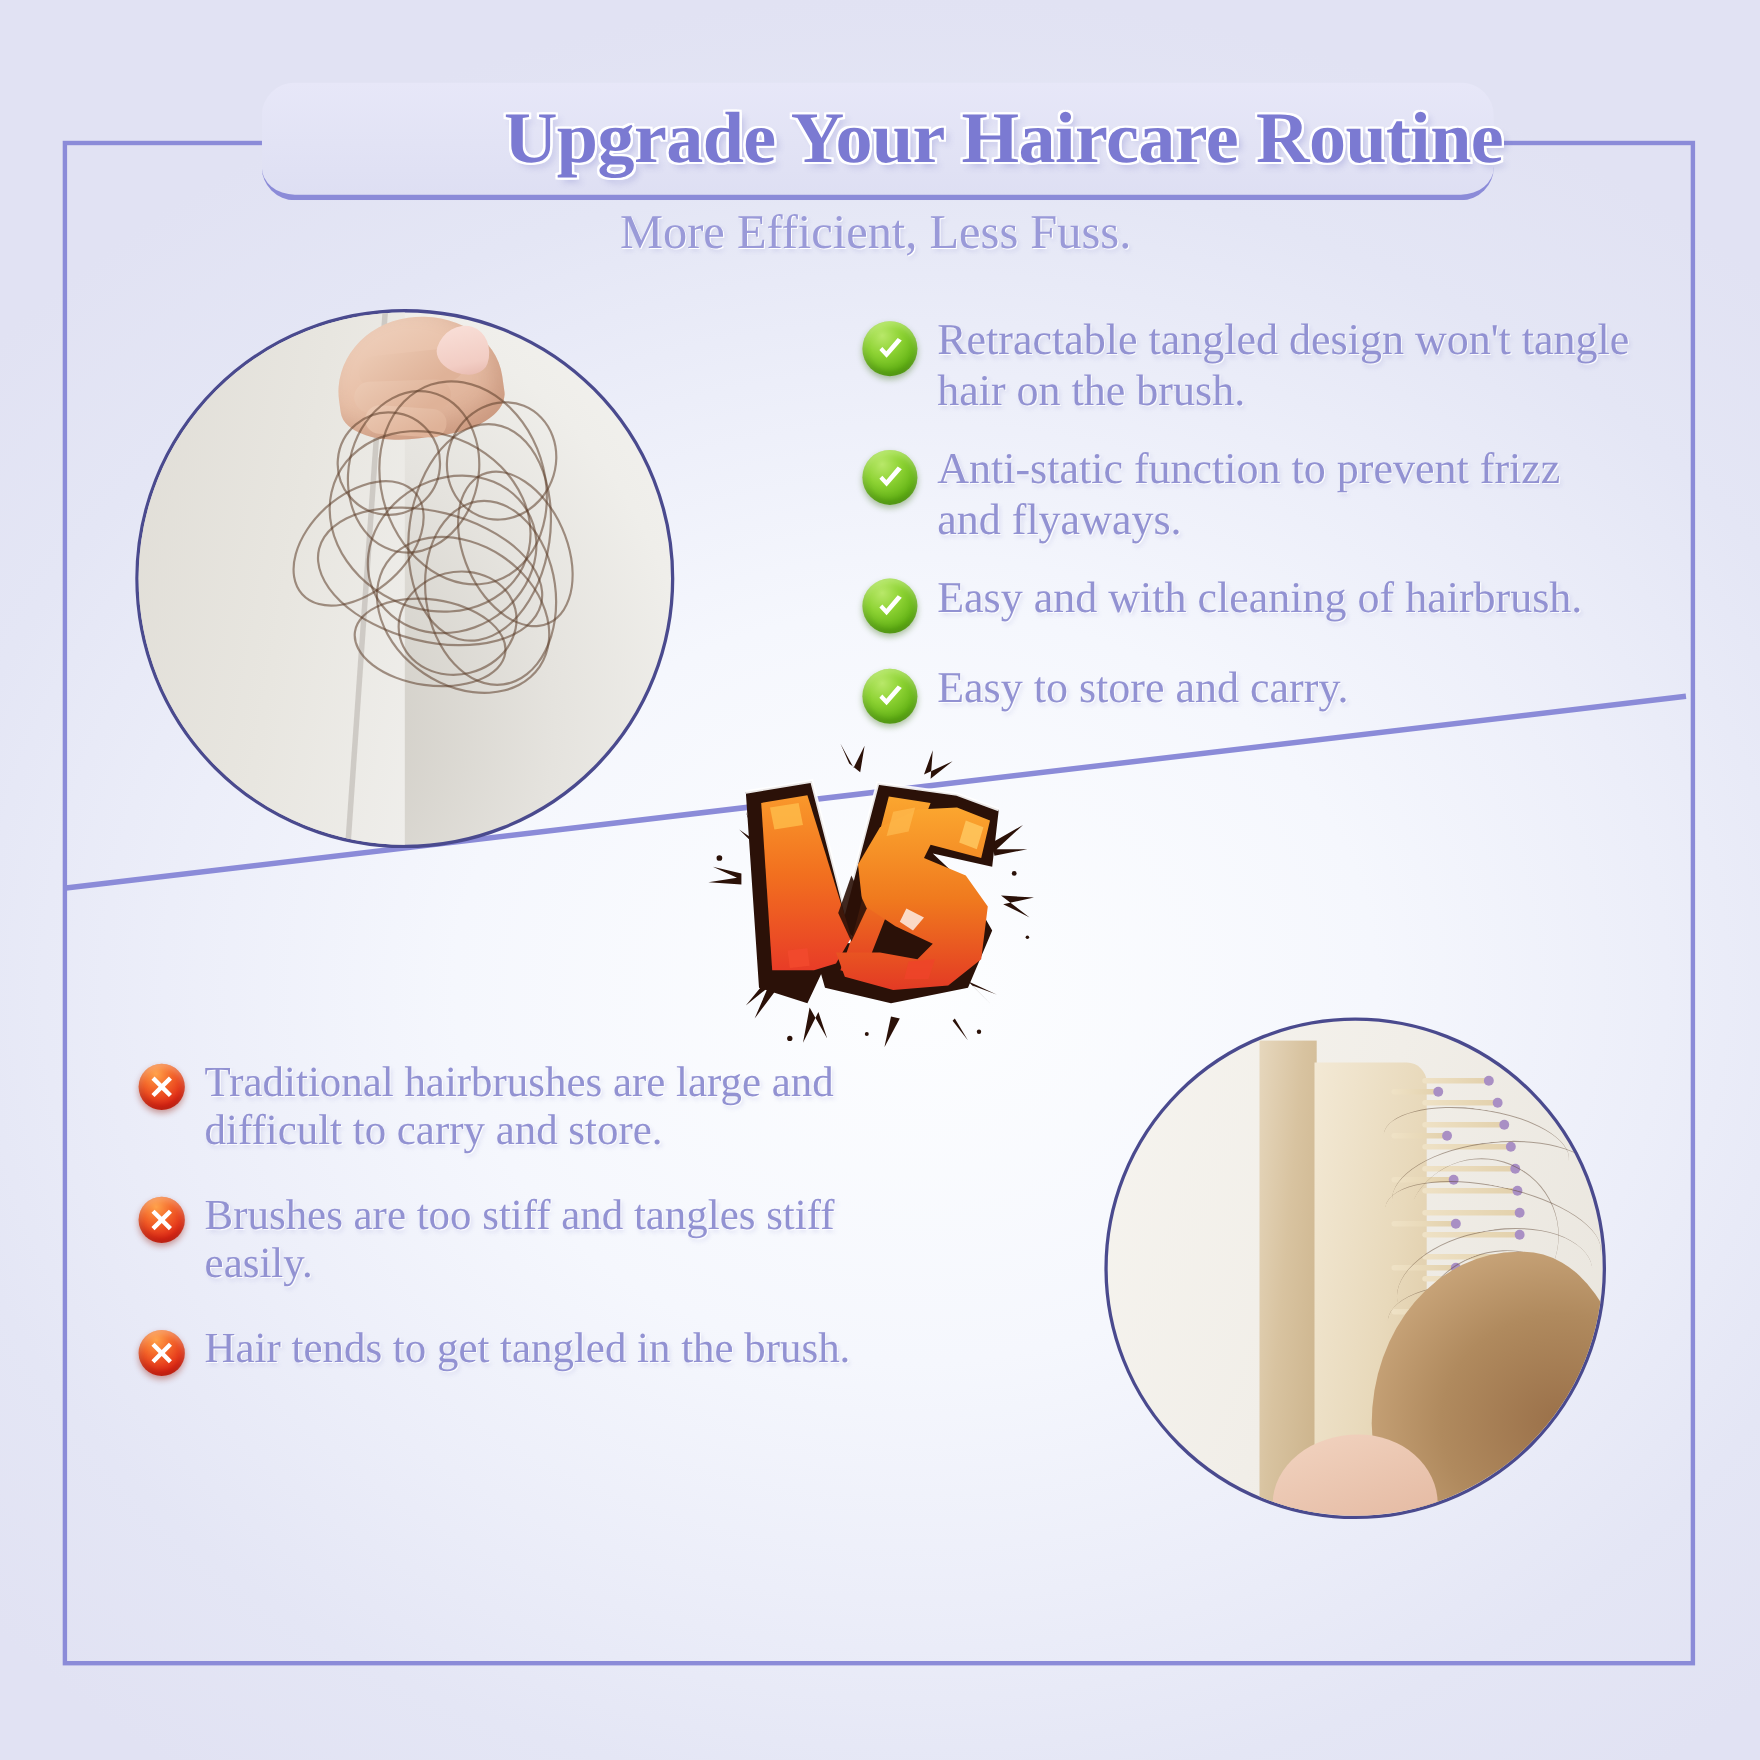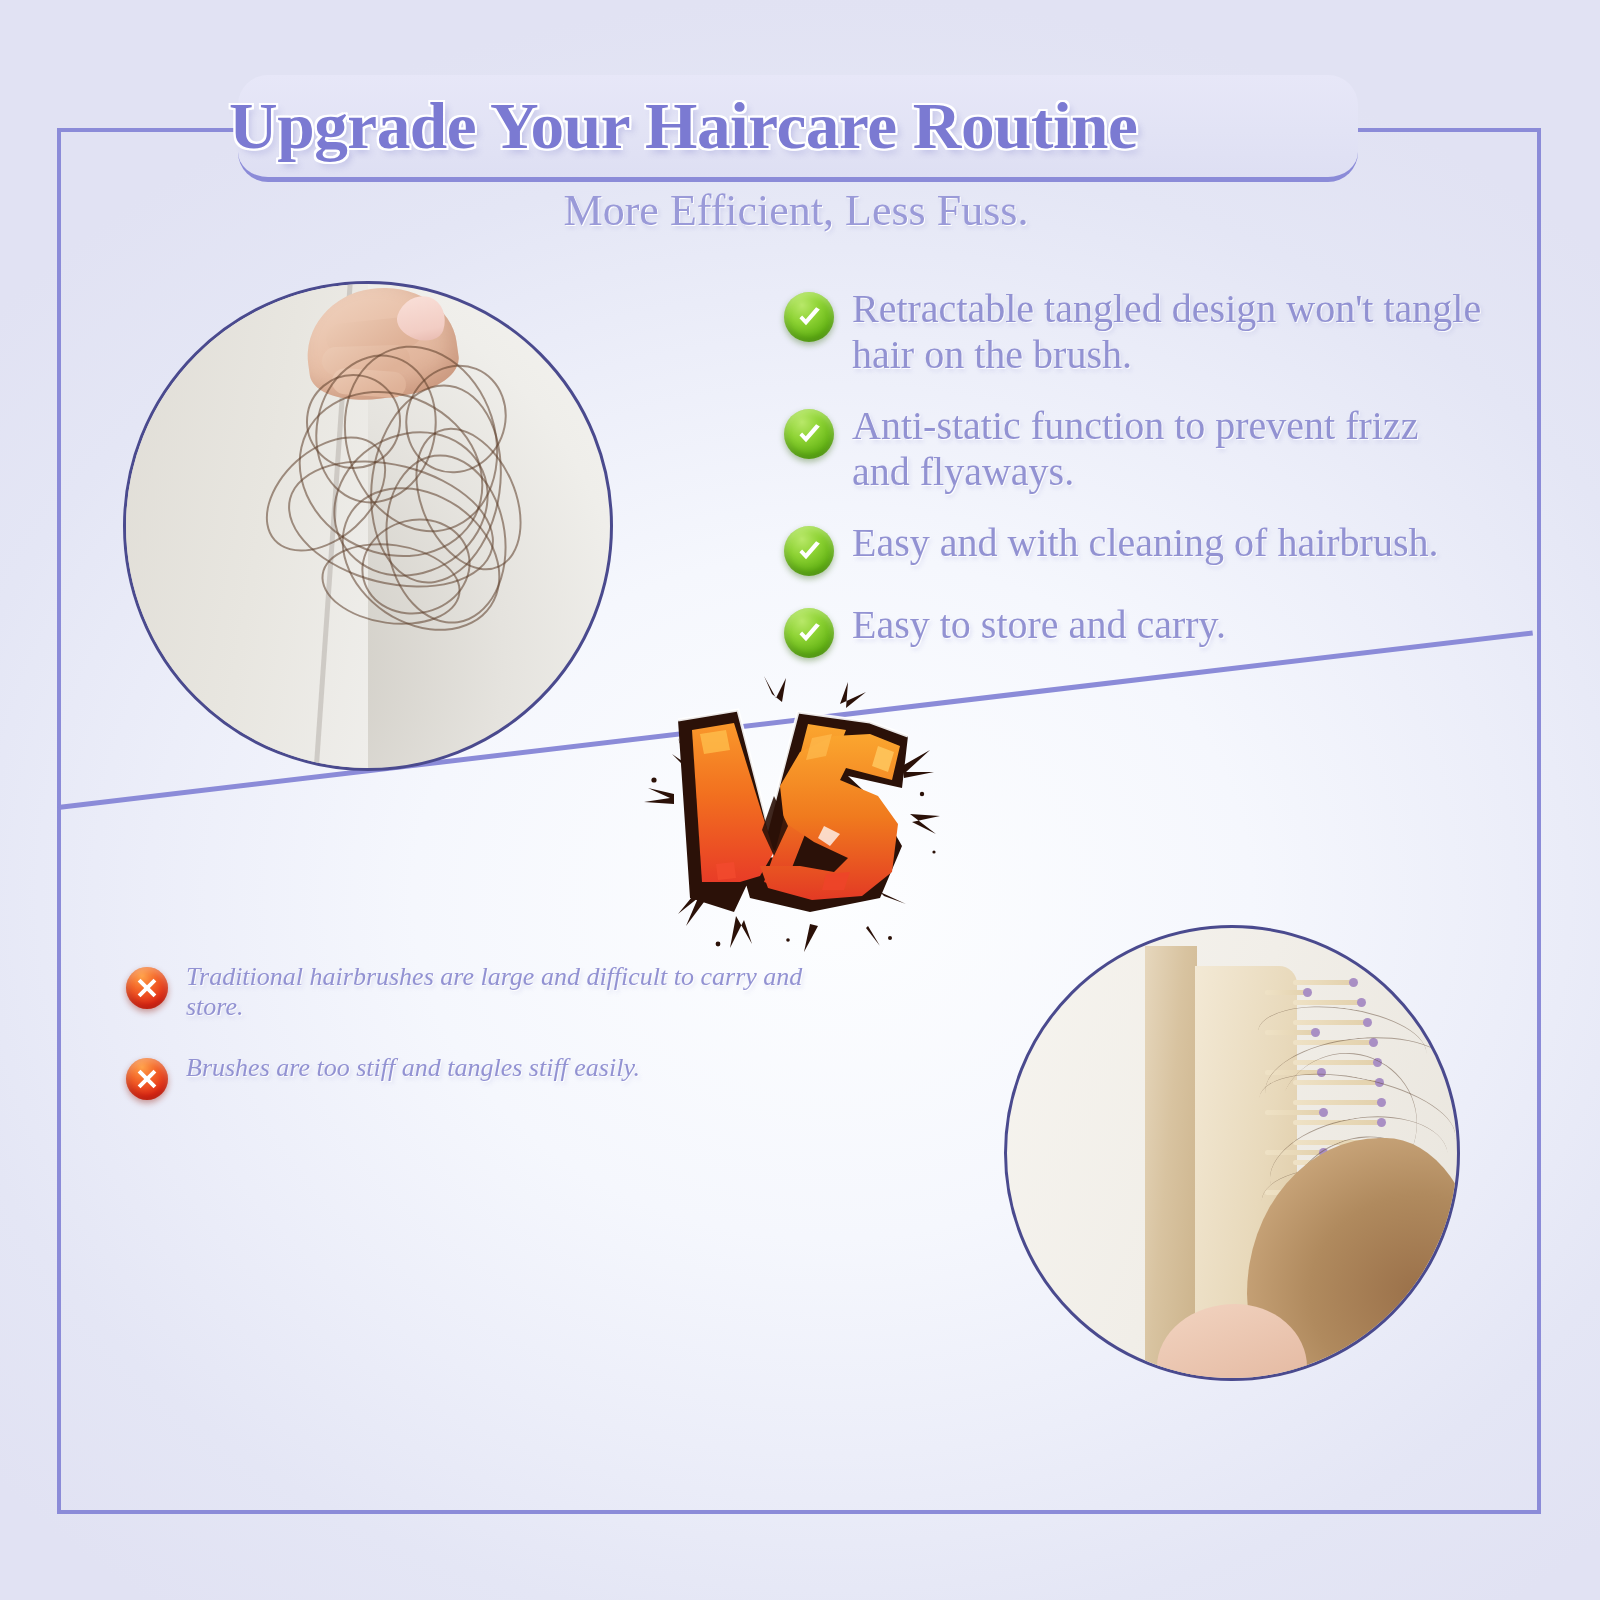--- a/index.html
+++ b/index.html
@@ -49,21 +49,21 @@
     position: absolute;
     left: 238px;
     top: 75px;
     width: 1120px;
     height: 107px;
     background: linear-gradient(180deg, #e7e7f8 0%, #e2e3f5 55%, #dedff3 100%);
     border-bottom: 5px solid #8b8bd8;
     border-radius: 30px;
     display: flex;
     align-items: center;
-    justify-content: flex-start;
+    justify-content: flex-end;
   }
 
   .title-text {
     font-family: "Liberation Serif", "DejaVu Serif", serif;
     font-weight: bold;
     font-size: 66px;
     letter-spacing: -0.5px;
     color: #7b7ad2;
     transform: scaleX(1.02);
     text-shadow:
@@ -261,21 +261,21 @@
     justify-content: center;
   }
   .icon-check svg, .icon-cross svg { width: 62%; height: 62%; display: block; }
 
   .bullet-text {
     font-size: 40px;
     line-height: 1.14;
     color: #9292d2;
     text-shadow: 1px 1px 0 rgba(255,255,255,0.85), 2px 3px 4px rgba(135,135,205,0.22);
   }
-  #cons-list .bullet-text { font-size: 26px; font-style: italic; }
+  #cons-list .bullet-text { font-size: 39px; }
 
   
   #vs-graphic {
     position: absolute;
     left: 634px;
     top: 676px;
     width: 312px;
     height: 280px;
   }
   #vs-graphic svg { width: 100%; height: 100%; display: block; }
@@ -451,20 +451,30 @@
         <span class="icon-cross">
           <svg viewBox="0 0 24 24">
               <path d="M6.0 3.4 L12 9.4 L18 3.4 L20.6 6.0 L14.6 12 L20.6 18 L18 20.6 L12 14.6 L6 20.6 L3.4 18 L9.4 12 L3.4 6.0 Z" fill="#ffffff"></path>
             </svg>
         </span>
       </span>
       <span class="bullet-text">Brushes are too stiff and tangles stiff easily.</span>
     </div>
 
 
+    <div class="bullet-item">
+      <span class="bullet-icon">
+        <span class="icon-cross">
+          <svg viewBox="0 0 24 24">
+              <path d="M6.0 3.4 L12 9.4 L18 3.4 L20.6 6.0 L14.6 12 L20.6 18 L18 20.6 L12 14.6 L6 20.6 L3.4 18 L9.4 12 L3.4 6.0 Z" fill="#ffffff"></path>
+            </svg>
+        </span>
+      </span>
+      <span class="bullet-text">Hair tends to get tangled in the brush.</span>
+    </div>
 
   </div>
 
   <div class="photo-circle" id="photo-bottom">
     <div class="brush-handle"></div>
     <div class="brush-pad"></div>
 
     <div>
       <div class="bristle" style="left:286px;top:52px;width:62px;"></div>
       <div class="bristle" style="left:286px;top:72px;width:70px;"></div>

